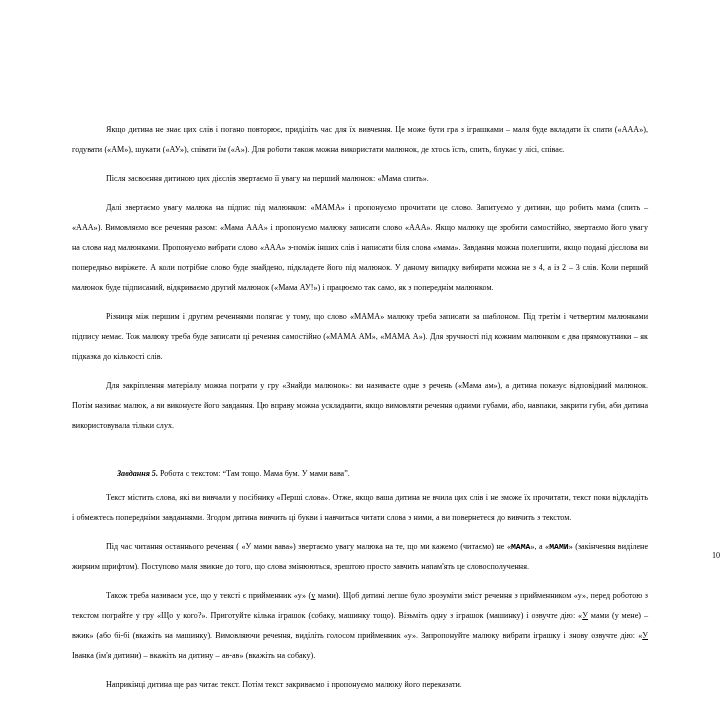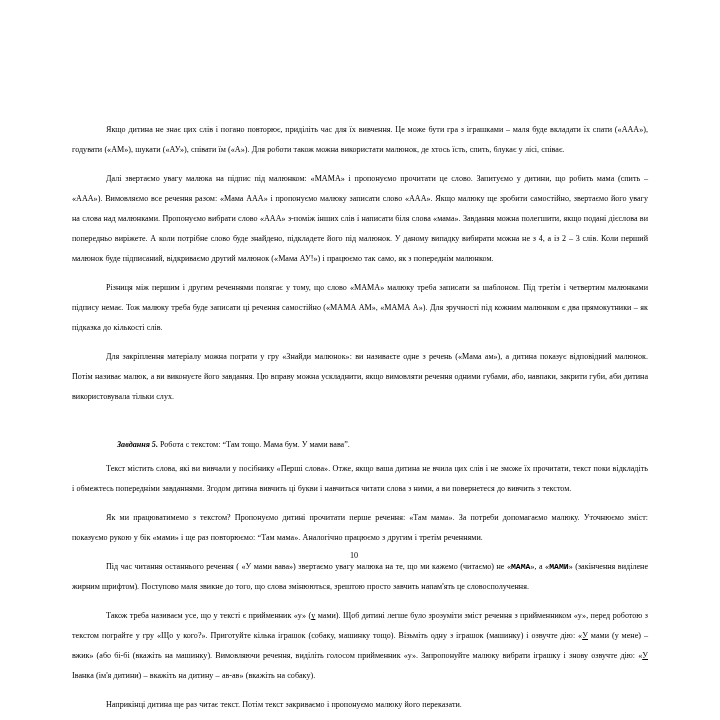--- a/index.html
+++ b/index.html
@@ -43,51 +43,51 @@
     font-weight: bold;
     font-style: italic;
     margin-left: 11px;
   }
   .spacer-before-task {
     height: 7px;
   }
   .page-number {
     position: absolute;
     left: 0;
-    right: 12px;
+    right: 0;
     top: 551px;
-    text-align: center;
+    text-align: right;
     font-size: 8.1px;
     font-family: "Liberation Serif", serif;
   }
   u {
     text-decoration: underline;
   }
   b {
     font-weight: bold;
     font-family: Liberation Mono, monospace;
   }
 </style>
 </head>
 <body>
 
 <div class="page">
   <div class="doc-body">
 
     <p class="para">Якщо дитина не знає цих слів і погано повторює, приділіть час для їх вивчення. Це може бути гра з іграшками – маля буде вкладати їх спати («ААА»), годувати («АМ»), шукати («АУ»), співати їм («А»). Для роботи також можна використати малюнок, де хтось їсть, спить, блукає у лісі, співає.</p>
+    <p class="para">Після  засвоєння дитиною цих дієслів звертаємо її увагу на перший малюнок: «Мама спить».</p>
     <p class="para">Далі звертаємо увагу малюка на підпис під малюнком: «МАМА» і пропонуємо прочитати це слово. Запитуємо у дитини, що робить мама (спить – «ААА»). Вимовляємо все речення разом: «Мама ААА» і пропонуємо малюку записати слово «ААА». Якщо малюку ще зробити  самостійно, звертаємо його увагу на слова над малюнками. Пропонуємо вибрати слово «ААА» з-поміж інших слів і написати біля слова «мама». Завдання можна полегшити, якщо подані дієслова ви попередньо виріжете. А коли потрібне слово буде знайдено, підкладете його під малюнок. У даному випадку вибирати можна не з 4, а із 2 – 3 слів. Коли перший малюнок буде підписаний, відкриваємо другий малюнок («Мама АУ!») і працюємо так само, як з попереднім малюнком.</p>
     <p class="para">Різниця між першим і другим реченнями полягає у тому, що слово «МАМА» малюку треба записати за шаблоном. Під третім і четвертим малюнками підпису немає. Тож малюку треба буде записати ці речення самостійно («МАМА  АМ», «МАМА  А»). Для зручності під кожним малюнком є два прямокутники – як підказка до кількості слів.</p>
     <p class="para">Для закріплення матеріалу можна пограти у гру «Знайди малюнок»: ви називаєте одне з речень («Мама ам»), а дитина показує відповідний малюнок. Потім називає малюк, а ви виконуєте його завдання. Цю вправу можна ускладнити, якщо вимовляти  речення одними губами, або, навпаки, закрити губи, аби дитина використовувала тільки слух.</p>
 
     <div class="spacer-before-task"></div>
 
     <p class="task"><span class="task-label">Завдання 5.</span><span> Робота с текстом: “Там  тощо. Мама  бум. У мами  вава”.</span></p>
 
     <p class="para">Текст містить слова, які ви вивчали у посібнику «Перші слова». Отже, якщо ваша дитина не вчила цих слів і не зможе їх прочитати, текст поки відкладіть і обмежтесь попередніми завданнями. Згодом дитина вивчить ці букви і навчиться читати слова з ними, а ви повернетеся до вивчить з текстом.</p>
-    <p class="para">Як ми працюватимемо з текстом? Пропонуємо дитині прочитати перше речення: «Там мама». За потреби допомагаємо малюку. Уточнюємо зміст: показуємо рукою у бік «мами» і ще раз повторюємо: “Там мама». Аналогічно працюємо з другим і третім реченнями.</p>
     <p class="para"><span>Під час читання останнього речення ( «У мами вава») звертаємо увагу малюка на те, що ми кажемо (читаємо) не «</span><b>МАМА</b><span>», а «</span><b>МАМИ</b><span>» (закінчення виділене жирним шрифтом). Поступово маля звикне до того, що слова змінюються, зрештою просто завчить напам'ять це  словосполучення.</span></p>
     <p class="para"><span>Також треба називаєм усе, що у тексті є прийменник «у» (</span><u>у</u><span> мами). Щоб дитині легше було зрозуміти зміст речення з прийменником «у», перед роботою з текстом пограйте у гру «Що у кого?». Приготуйте кілька іграшок (собаку, машинку тощо). Візьміть одну з іграшок (машинку) і озвучте дію: «</span><u>У</u><span> мами (у мене) – вжик» (або бі-бі (вкажіть на машинку). Вимовляючи речення, виділіть голосом прийменник «у». Запропонуйте малюку вибрати іграшку і знову озвучте дію: «</span><u>У</u><span> Іванка (ім'я дитини) – вкажіть на дитину –  ав-ав» (вкажіть на собаку).</span></p>
     <p class="para">Наприкінці дитина ще раз читає текст. Потім текст закриваємо і пропонуємо малюку його переказати.</p>
 
   </div>
 
   <div class="page-number">10</div>
 </div>
 
 </body></html>

